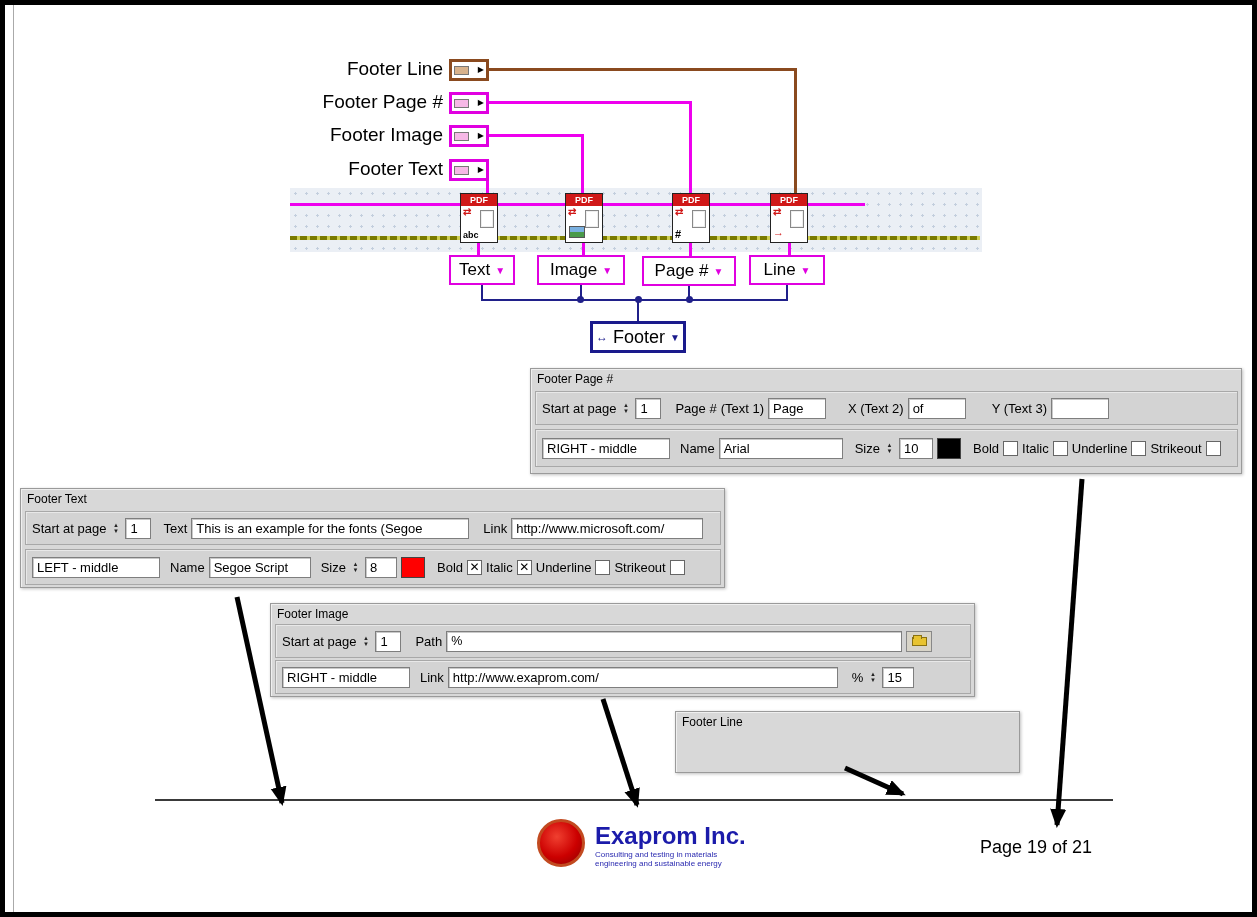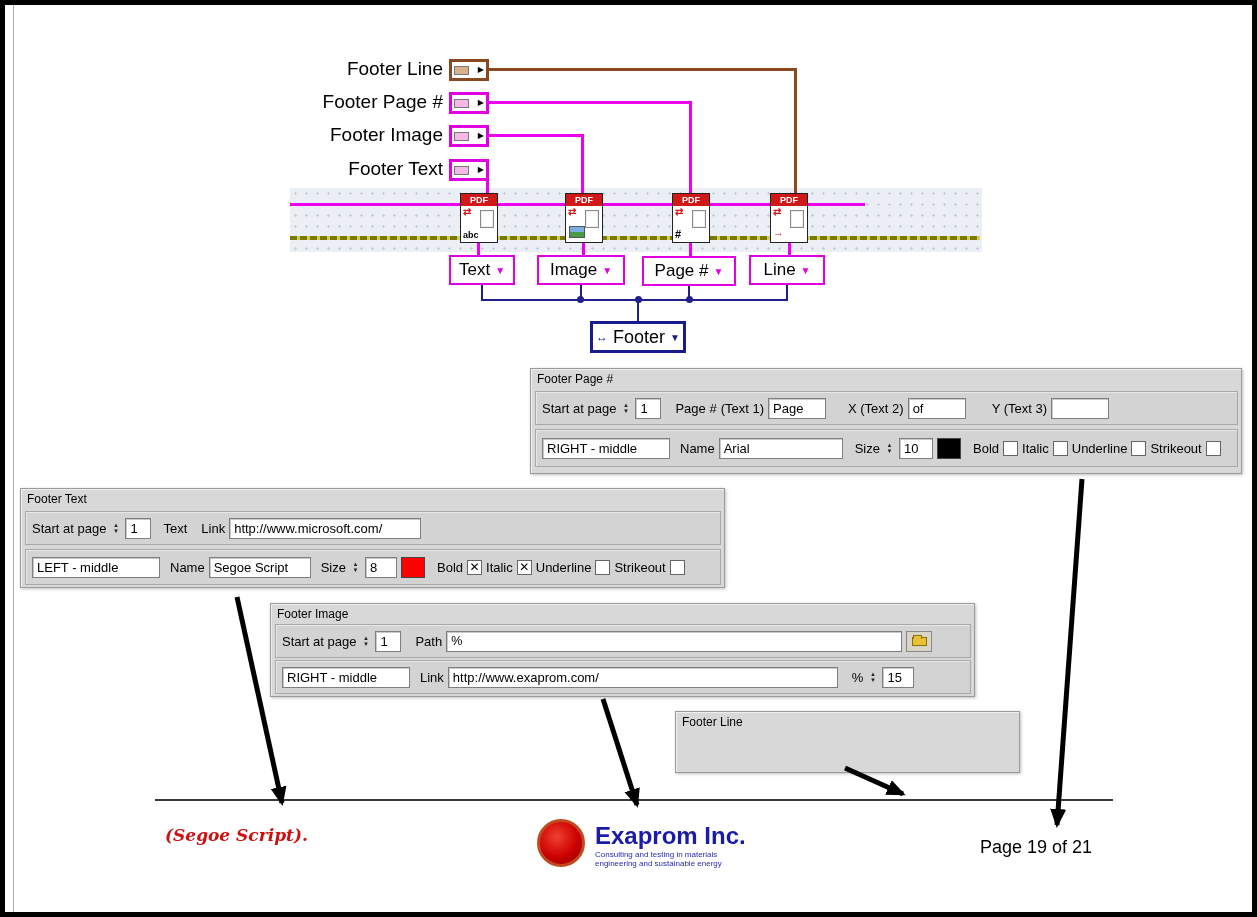--- a/index.html
+++ b/index.html
@@ -230,20 +230,21 @@
   <div class="panel" style="left:15px;top:483px;width:705px;height:100px">
     <div class="ptitle">Footer Text</div>
     <div class="strip" style="left:4px;top:22px;width:696px;height:34px">
       <span class="lbl">Start at page</span>
       <span class="spin">
           <span>▲</span>
           <span>▼</span>
         </span>
       <span class="field" style="width:26px">1</span>
       <span class="lbl" style="margin-left:8px">Text</span>
+      <span class="field" style="width:278px">This is an example for the fonts (Segoe</span>
       <span class="lbl" style="margin-left:10px">Link</span>
       <span class="field" style="width:192px">http://www.microsoft.com/</span>
     </div>
     <div class="strip" style="left:4px;top:60px;width:696px;height:36px">
       <span class="field" style="width:128px">LEFT - middle</span>
       <span class="lbl" style="margin-left:6px">Name</span>
       <span class="field" style="width:102px">Segoe Script</span>
       <span class="lbl" style="margin-left:6px">Size</span>
       <span class="spin">
           <span>▲</span>
@@ -291,21 +292,20 @@
       <span class="field" style="width:32px">15</span>
     </div>
   </div>
 
   <div class="panel" style="left:670px;top:706px;width:345px;height:62px">
     <div class="ptitle">Footer Line</div>
   </div>
 
   <div class="hline"></div>
   <div class="redtext">
-    <div>(Segoe Script).</div>
   </div>
   <div class="logo-circle"></div>
   <div class="logo-text">
     <div class="logo-name">Exaprom Inc.</div>
     <div class="logo-tag">Consulting and testing in materials</div>
     <div class="logo-tag">engineering and sustainable energy</div>
   </div>
   <div class="pagenum">Page 19 of 21</div>
 
   <svg class="arrows" width="1257" height="917">

